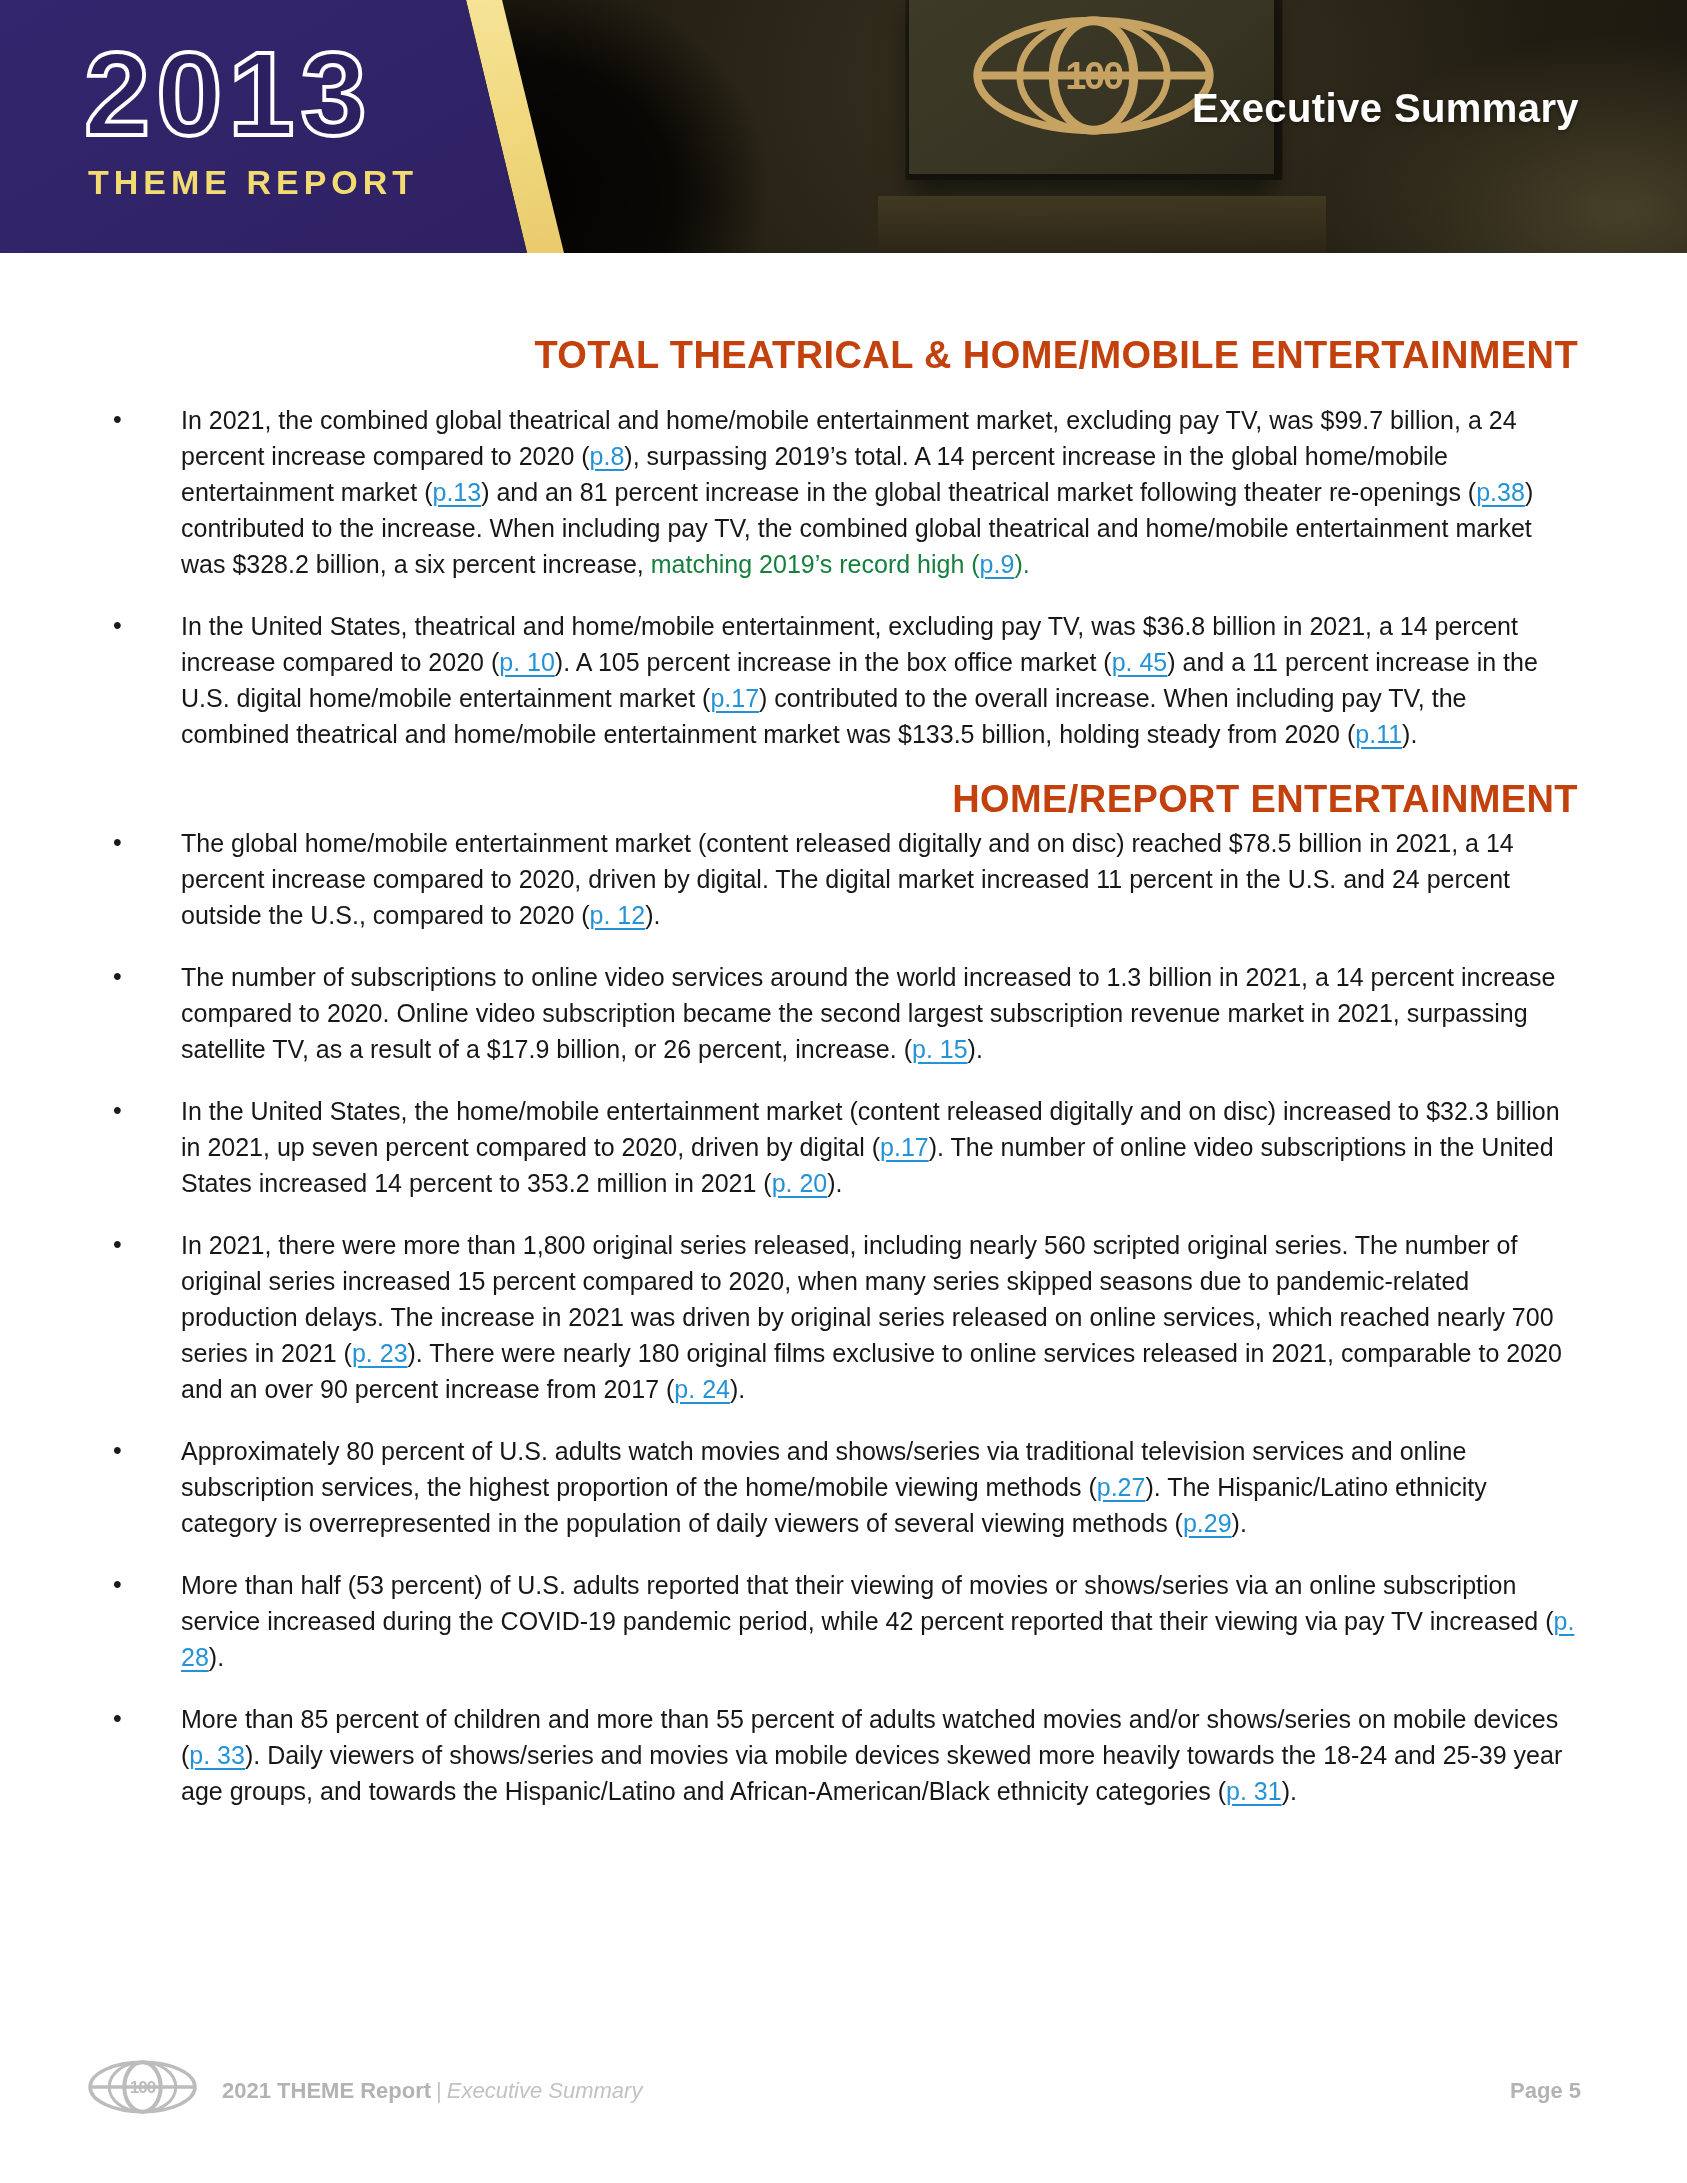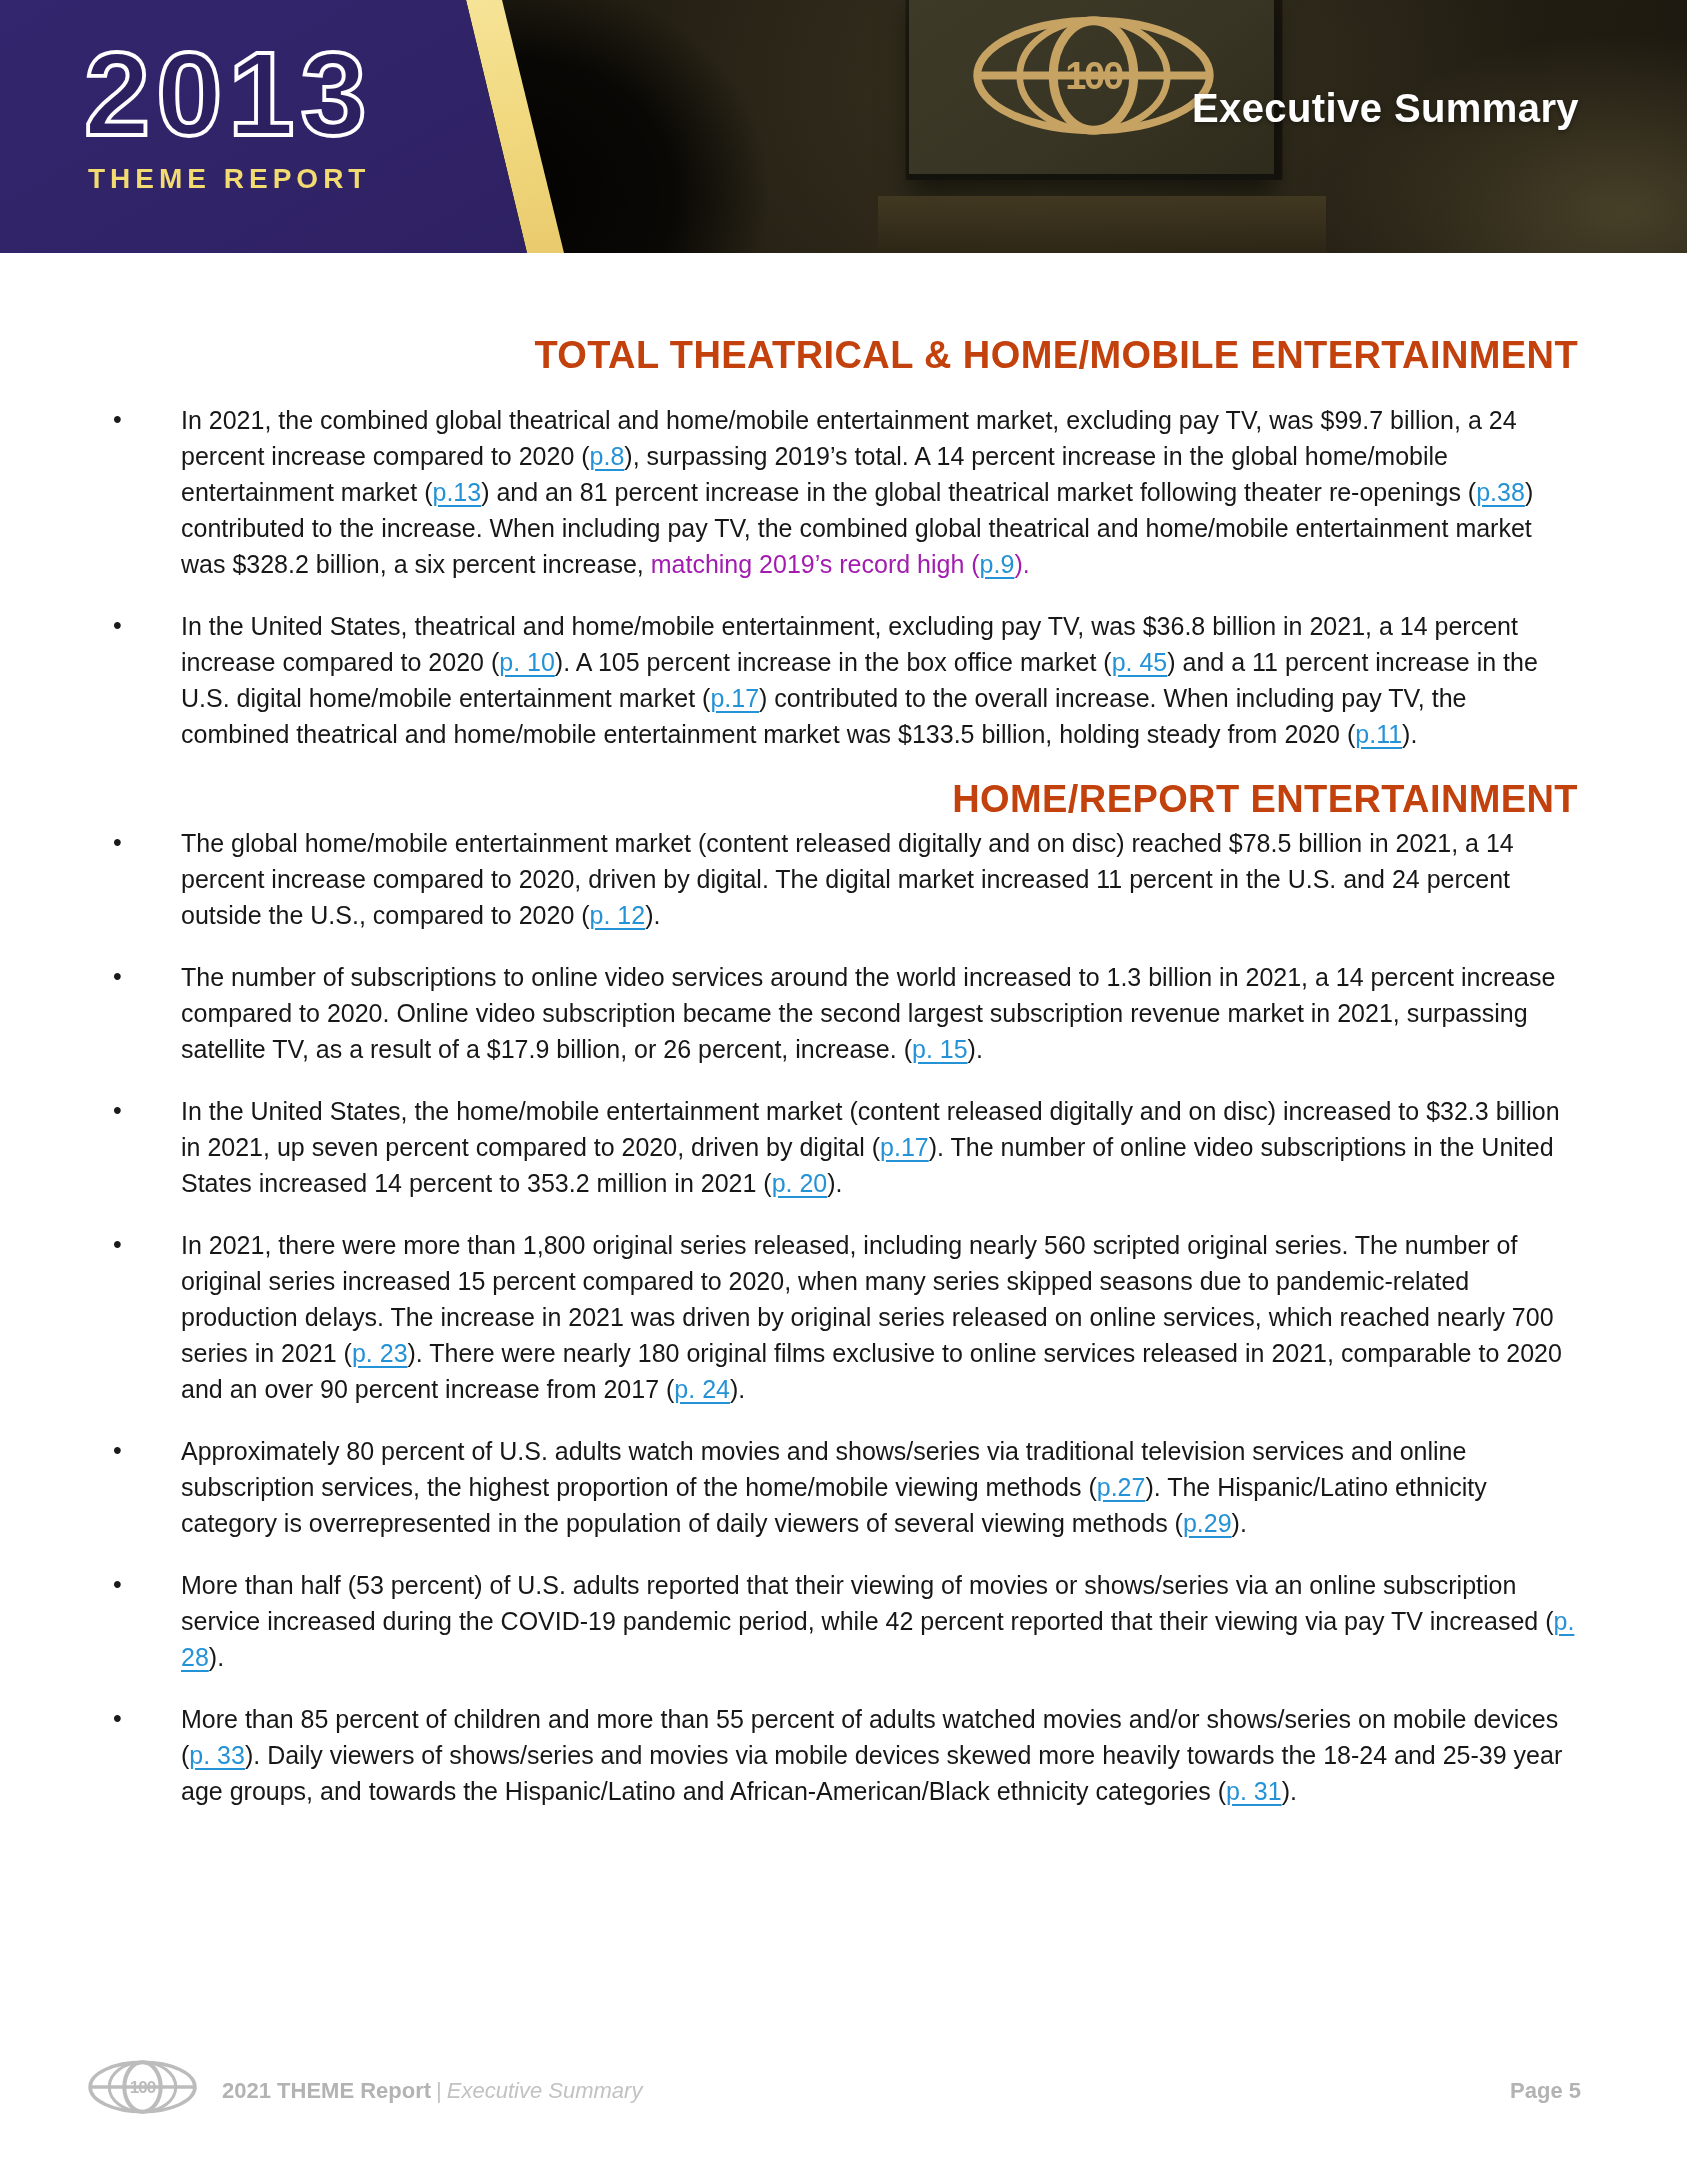--- a/index.html
+++ b/index.html
@@ -50,40 +50,40 @@
     clip-path:polygon(0 0, 466px 0, 527px 253px, 0 253px);
   }
   .year{
     position:absolute;left:84px;top:34px;
     font-size:119px;line-height:1;font-weight:bold;letter-spacing:6px;
     color:#2d2060;
     -webkit-text-stroke:3.8px #ffffff;
   }
   .report-title{
     position:absolute;left:88px;top:163px;
-    font-size:28px;font-weight:bold;color:#f2dc71;letter-spacing:5px;
+    font-size:34px;font-weight:bold;color:#f2dc71;letter-spacing:5px;
   }
 
   
   .content{position:absolute;left:108px;top:334px;width:1470px;color:#171717;}
   .content h2{
     font-size:38px;line-height:1.12;font-weight:bold;color:#c2410c;
     text-align:right;letter-spacing:0.4px;margin:0 0 25px 0;
   }
   .content section + section h2{margin:12px 0 5px 0;}
   .content h3{font-size:26px;font-weight:bold;color:#101010;margin:0 0 24px 0;}
   .content ul{list-style:none;margin:0;padding:0;}
   .content li{
     position:relative;padding-left:73px;margin-bottom:26px;
     font-size:25px;line-height:36px;color:#171717;text-align:left;
   }
   .content li::before{
     content:"\2022";position:absolute;left:5px;top:-0.8px;font-size:25px;color:#1a1a1a;
   }
-  .accent{color:#a21caf;margin-top:14px;}
+  .accent{color:#15803d;margin-top:14px;}
   .plink{color:#2492d6;text-decoration:underline;text-decoration-thickness:1.7px;text-underline-offset:4.2px;}
 
   
   .footer-logo{position:absolute;left:87px;top:2059px;width:111px;height:56px;color:#bcbcbc;}
   .ftext{position:absolute;left:222px;top:2078px;font-size:22px;color:#b3b3b3;}
   .ftext .fbold{font-weight:bold;}
   .ftext .fsep{font-weight:normal;color:#c2c2c2;padding:0 5px;}
   .ftext .fital{font-style:italic;color:#c2c2c2;}
   .fpage{position:absolute;right:106px;top:2078px;font-size:22px;font-weight:bold;color:#b3b3b3;}
 </style>

